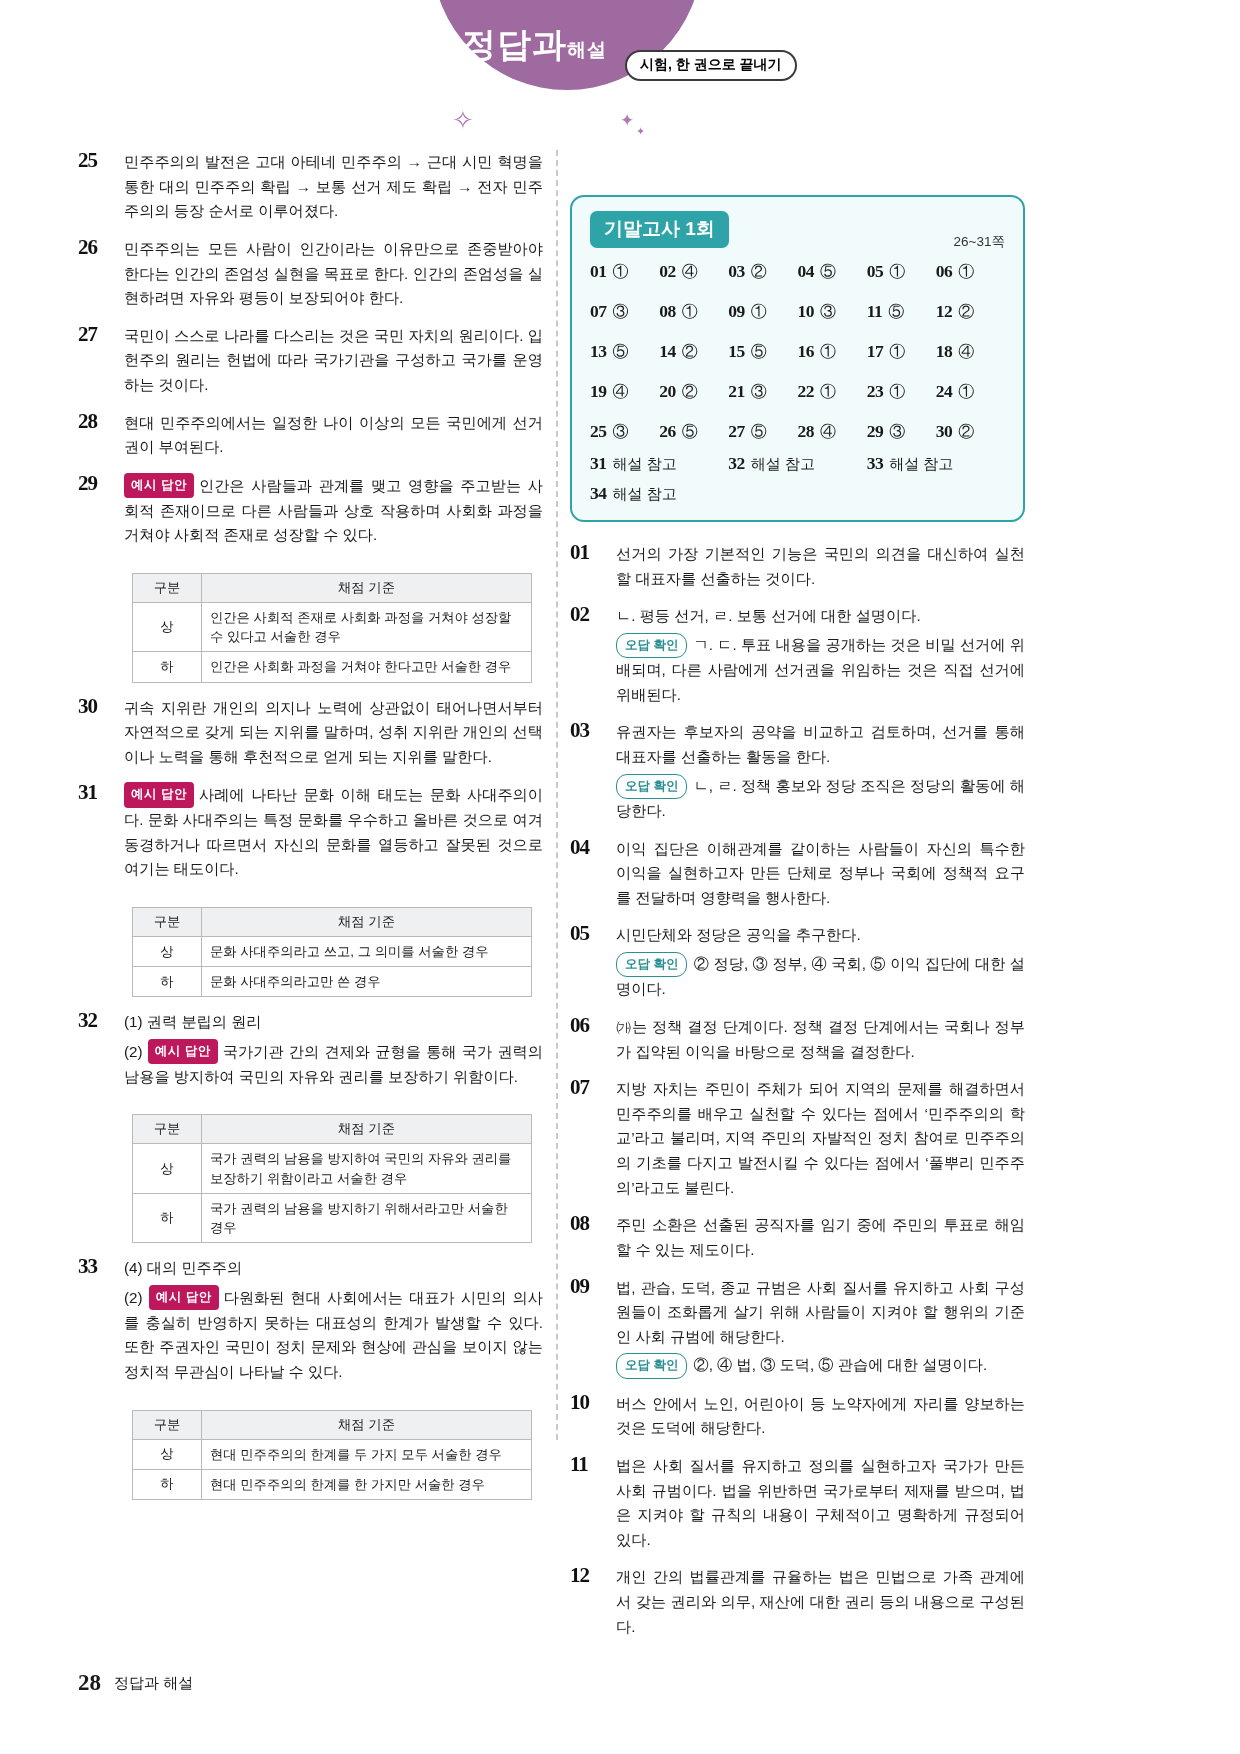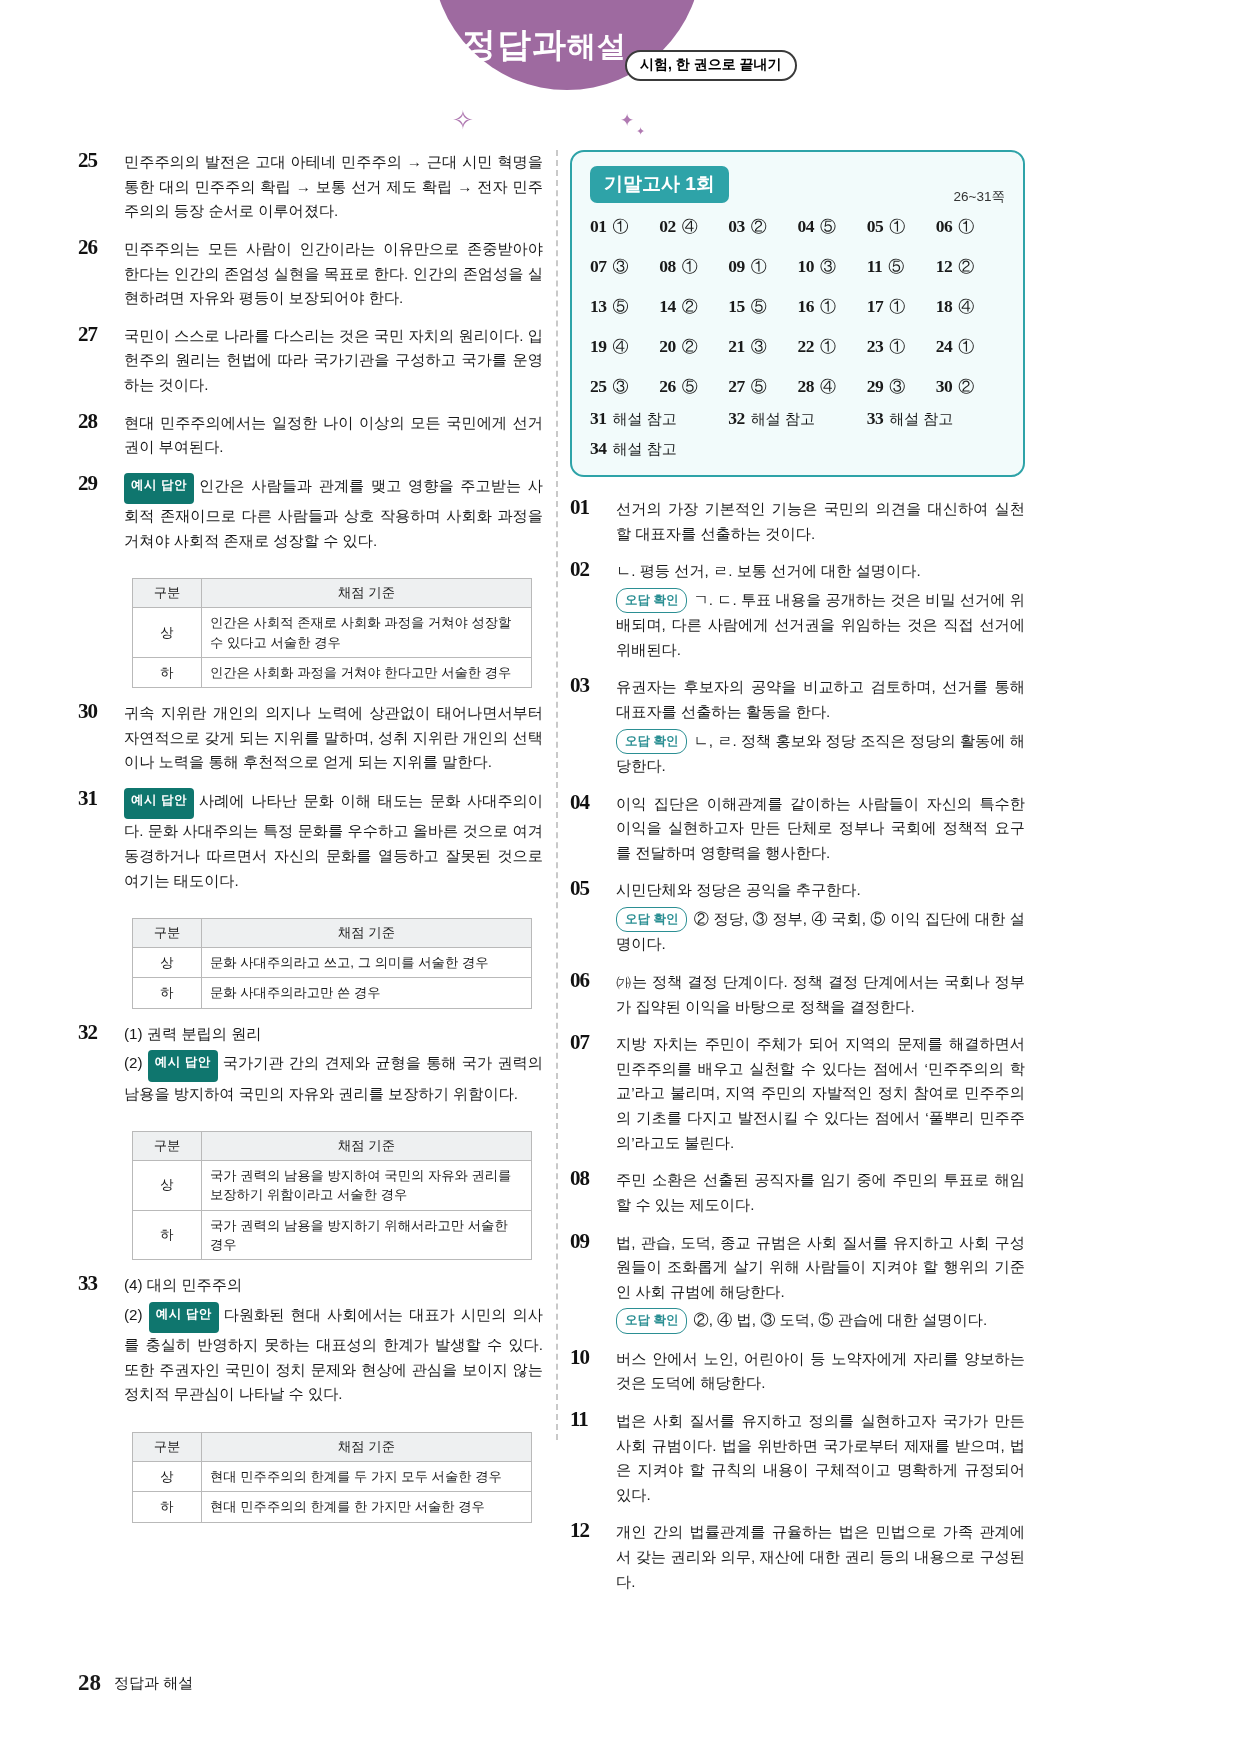--- a/index.html
+++ b/index.html
@@ -18,21 +18,21 @@
   }
   .banner-blob {
     position:absolute; left:432px; top:-70px; width:270px; height:160px;
     background:#9e6aa0; border-radius:0 0 140px 140px;
   }
   .banner-title {
     position:absolute; left:462px; top:22px; width:220px;
     font-size:34px; color:#ffffff; letter-spacing:1px;
     font-family:"Liberation Serif", serif; font-weight:bold;
   }
-  .banner-title .small { font-size:29px; }
+  .banner-title .small { font-size:19px; }
   .banner-pill {
     position:absolute; left:625px; top:50px;
     border:2px solid #3a3a3a; border-radius:18px;
     padding:4px 13px 5px; font-size:14px; background:#ffffff;
     color:#000000; font-weight:bold; white-space:nowrap;
   }
   .sparkle { position:absolute; color:#b07ab2; }
   .sp1 { left:452px; top:105px; font-size:26px; }
   .sp2 { left:620px; top:110px; font-size:17px; }
   .sp3 { left:636px; top:125px; font-size:11px; }
@@ -52,22 +52,22 @@
     position:absolute; left:0; top:-2px;
     font-family:"Liberation Serif", serif;
     font-weight:bold; font-size:21px; color:#111;
     letter-spacing:-1px;
   }
   .item .body { font-size:15.2px; line-height:1.62; text-align:justify; }
 
   
   .tag {
     display:inline-block; vertical-align:2px;
-    background:#0f766e; color:#fff; font-size:12.5px; font-weight:bold;
-    border-radius:4px; padding:2px 7px 9px; margin-right:5px;
+    background:#be185d; color:#fff; font-size:12.5px; font-weight:bold;
+    border-radius:4px; padding:2px 7px 3px; margin-right:5px;
     letter-spacing:0.5px;
   }
   .tag-wrong {
     display:inline-block; vertical-align:1px;
     background:#fff; color:#2b8f93; font-size:12.5px; font-weight:bold;
     border:1.6px solid #2b8f93; border-radius:11px; padding:1px 8px 2px;
     margin-right:6px; white-space:nowrap;
   }
   .sub-line { margin-top:4px; }
 
@@ -82,21 +82,21 @@
   table.rubric th {
     background:#eef0f1; font-weight:normal; text-align:center;
   }
   table.rubric td.grade { text-align:center; width:52px; }
   table.rubric td.desc { line-height:1.45; }
 
   
   .answer-box {
     border:2px solid #2ea3a8; border-radius:14px;
     background:#f2fbfb; padding:14px 18px 16px;
-    position:relative; margin-bottom:20px;
+    position:relative; margin-bottom:20px;margin-top:45px;
   }
   .ab-title {
     display:inline-block; background:#2ea3a8; color:#fff;
     font-size:19px; font-weight:bold; padding:5px 14px 6px;
     border-radius:7px;
   }
   .ab-pages {
     position:absolute; right:18px; top:36px; font-size:13.5px; color:#333;
   }
   .ans-grid {

